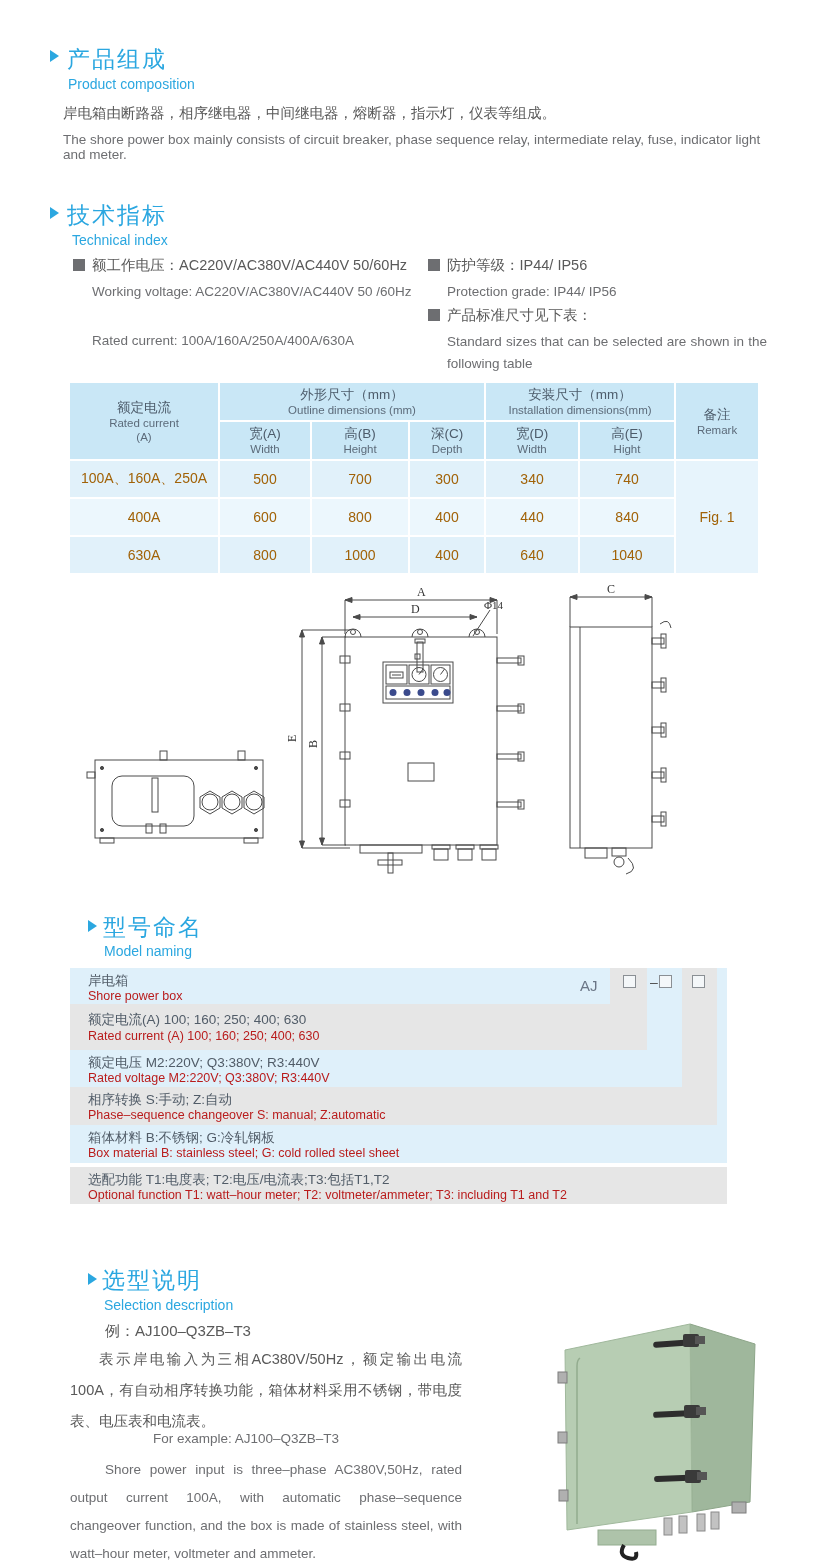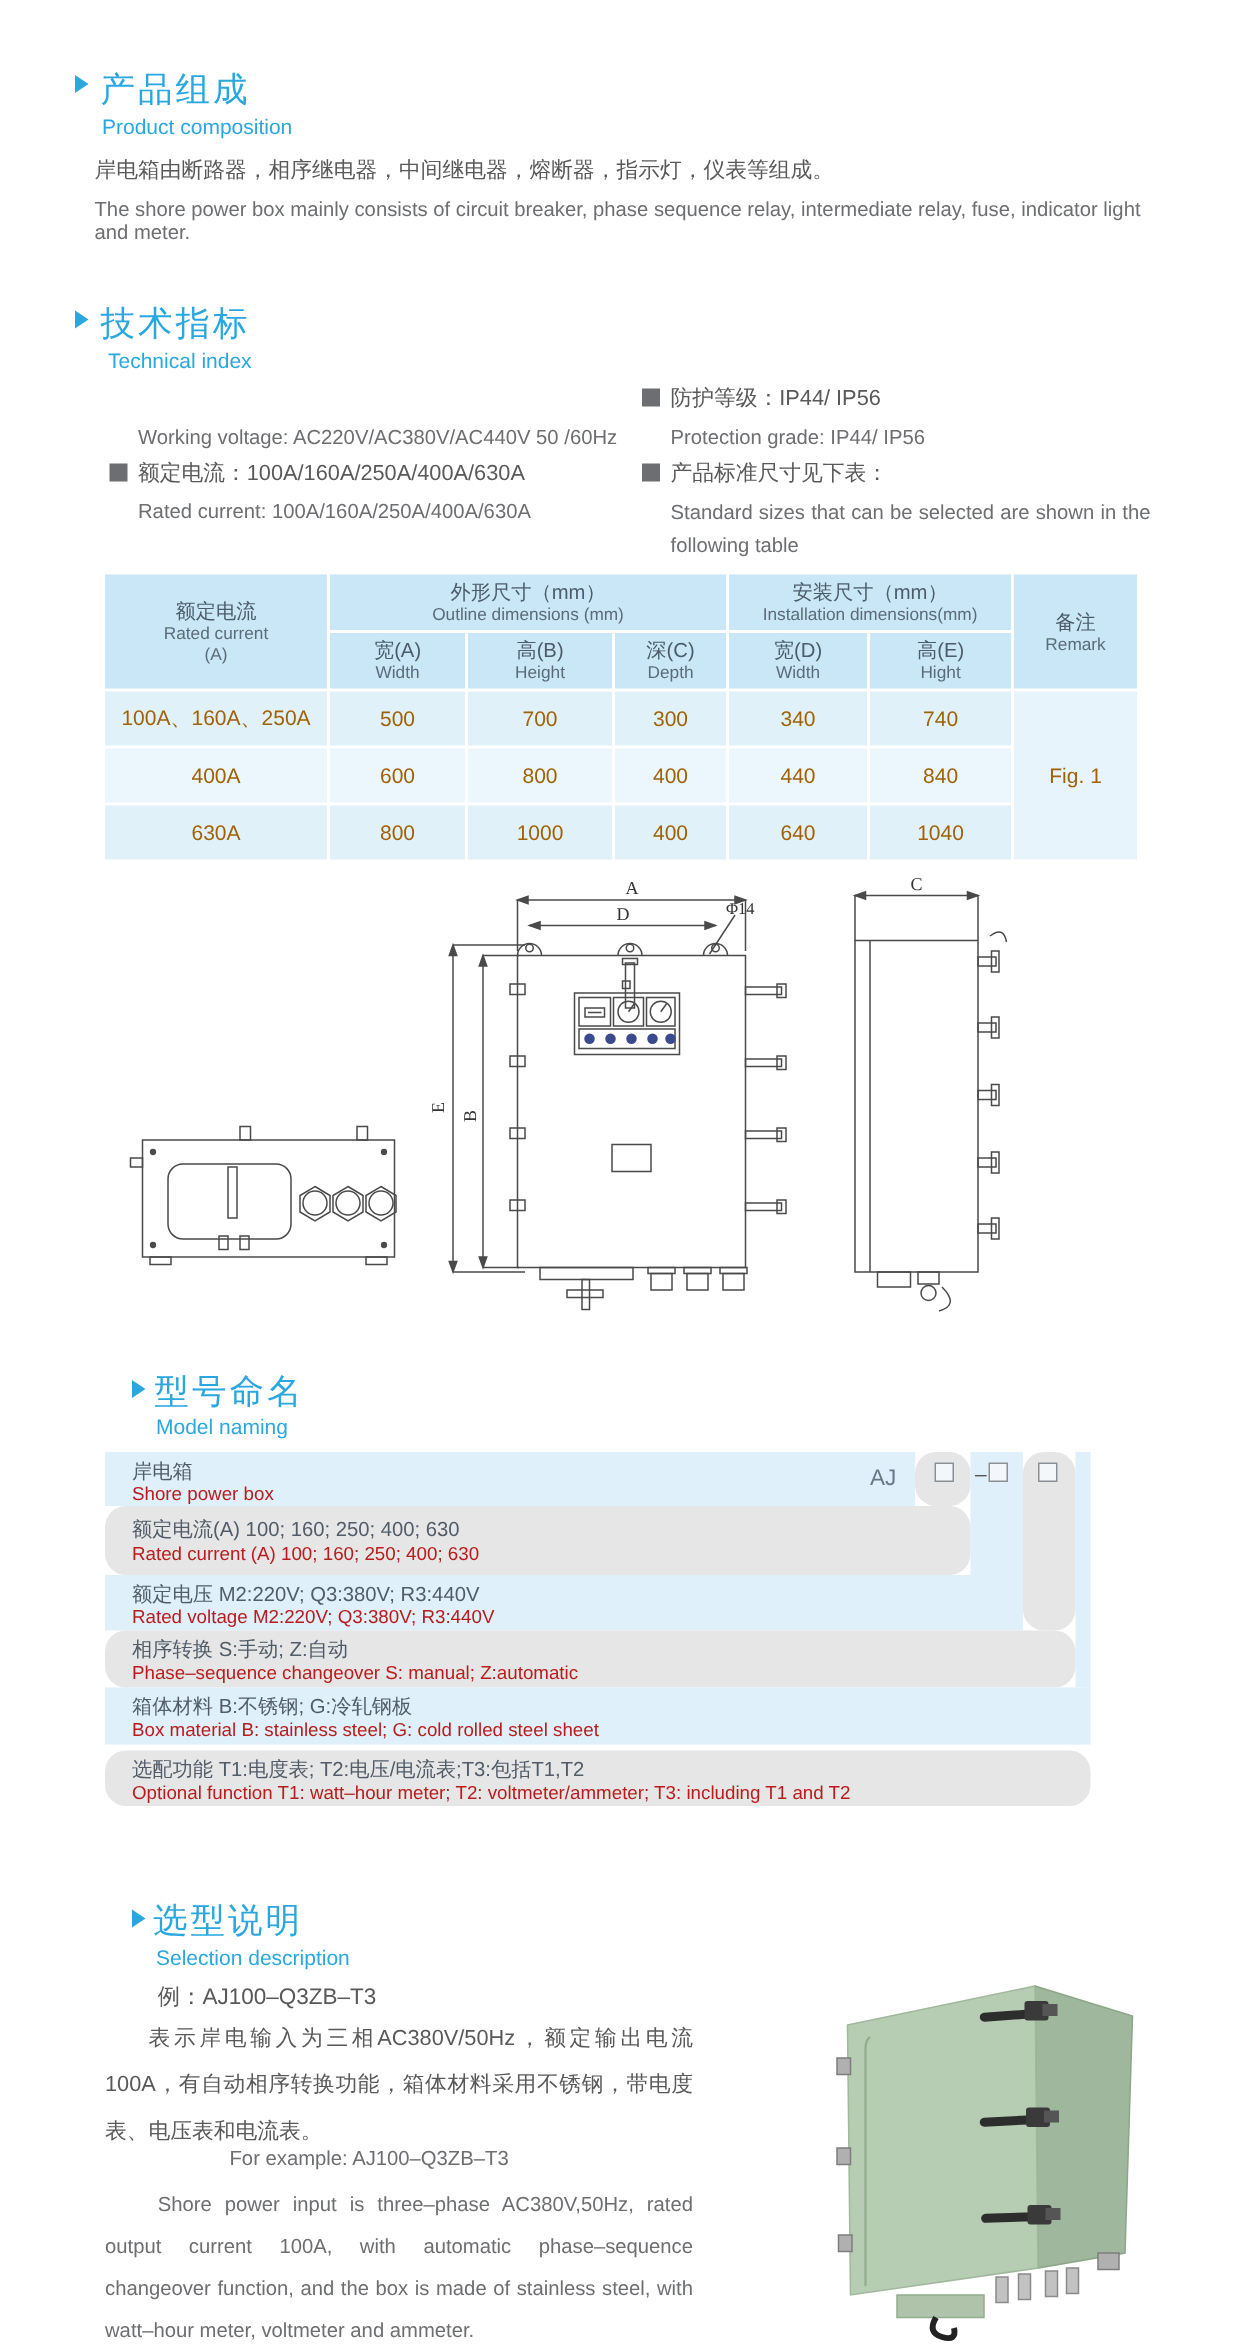--- a/index.html
+++ b/index.html
@@ -18,21 +18,21 @@
   table.spec th{background:#c9e7f6;color:#4d5c6b;}
   table.spec td{color:#a16207;font-size:14px;}
   .h-zh{font-size:13.5px;line-height:17px;}
   .h-en{font-size:11.5px;line-height:14px;color:#5c6b7a;}
   td.rowA{background:#e1f1fa;}
   td.rowB{background:#ecf7fd;}
   td.remark{background:#e7f4fc;}
   
   .mrow{position:absolute;left:70px;}
   .m-blue{background:#dff0fa;}
-  .m-gray{background:#e6e6e6;border-radius:14px;}
+  .m-gray{background:#e6e6e6;}
   .m-zh{position:absolute;left:18px;top:4px;font-size:13.5px;color:#515c68;white-space:nowrap;}
   .m-en{position:absolute;left:18px;top:21px;font-size:12.5px;color:#b91c1c;white-space:nowrap;}
   .codebox{position:absolute;width:11px;height:11px;border:1.5px solid #8a8f94;background:#f4f7f9;}
   .para{text-align:justify;}
   svg text{font-family:"Liberation Serif", serif;}
 </style>
 </head>
 <body>
 
 <div id="page">
@@ -40,22 +40,22 @@
   <div class="abs tri" style="left:50px;top:50px;"></div>
   <div class="abs sec-zh" style="left:67px;top:44px;">产品组成</div>
   <div class="abs sec-en" style="left:68px;top:76px;">Product  composition</div>
   <div class="abs zh" style="left:63px;top:104px;width:700px;">岸电箱由断路器，相序继电器，中间继电器，熔断器，指示灯，仪表等组成。</div>
   <div class="abs en" style="left:63px;top:132px;width:720px;">The shore power box mainly consists of circuit breaker, phase sequence relay, intermediate relay, fuse, indicator light and meter.</div>
 
   <div class="abs tri" style="left:50px;top:207px;"></div>
   <div class="abs sec-zh" style="left:67px;top:200px;">技术指标</div>
   <div class="abs sec-en" style="left:72px;top:232px;">Technical index</div>
 
+  <div class="abs zh" style="left:73px;top:256px;"><span class="sq"></span><span>额工作电压：AC220V/AC380V/AC440V  50/60Hz</span></div>
   <div class="abs en" style="left:92px;top:284px;">Working voltage: AC220V/AC380V/AC440V 50 /60Hz</div>
-  <div class="abs zh" style="left:73px;top:306px;"><span class="sq"></span><span>额定电流：100A/160A/250A/400A/630A</span></div>
   <div class="abs en" style="left:92px;top:333px;">Rated current: 100A/160A/250A/400A/630A</div>
 
   <div class="abs zh" style="left:428px;top:256px;"><span class="sq"></span><span>防护等级：IP44/ IP56</span></div>
   <div class="abs en" style="left:447px;top:284px;">Protection grade: IP44/ IP56</div>
   <div class="abs zh" style="left:428px;top:306px;"><span class="sq"></span><span>产品标准尺寸见下表：</span></div>
   <div class="abs en para" style="left:447px;top:331px;width:320px;line-height:22px;">Standard sizes that can be selected are shown in the following table</div>
 
   <table class="spec abs" style="left:68px;top:381px;width:692px;">
     <colgroup>
       <col style="width:148px">

